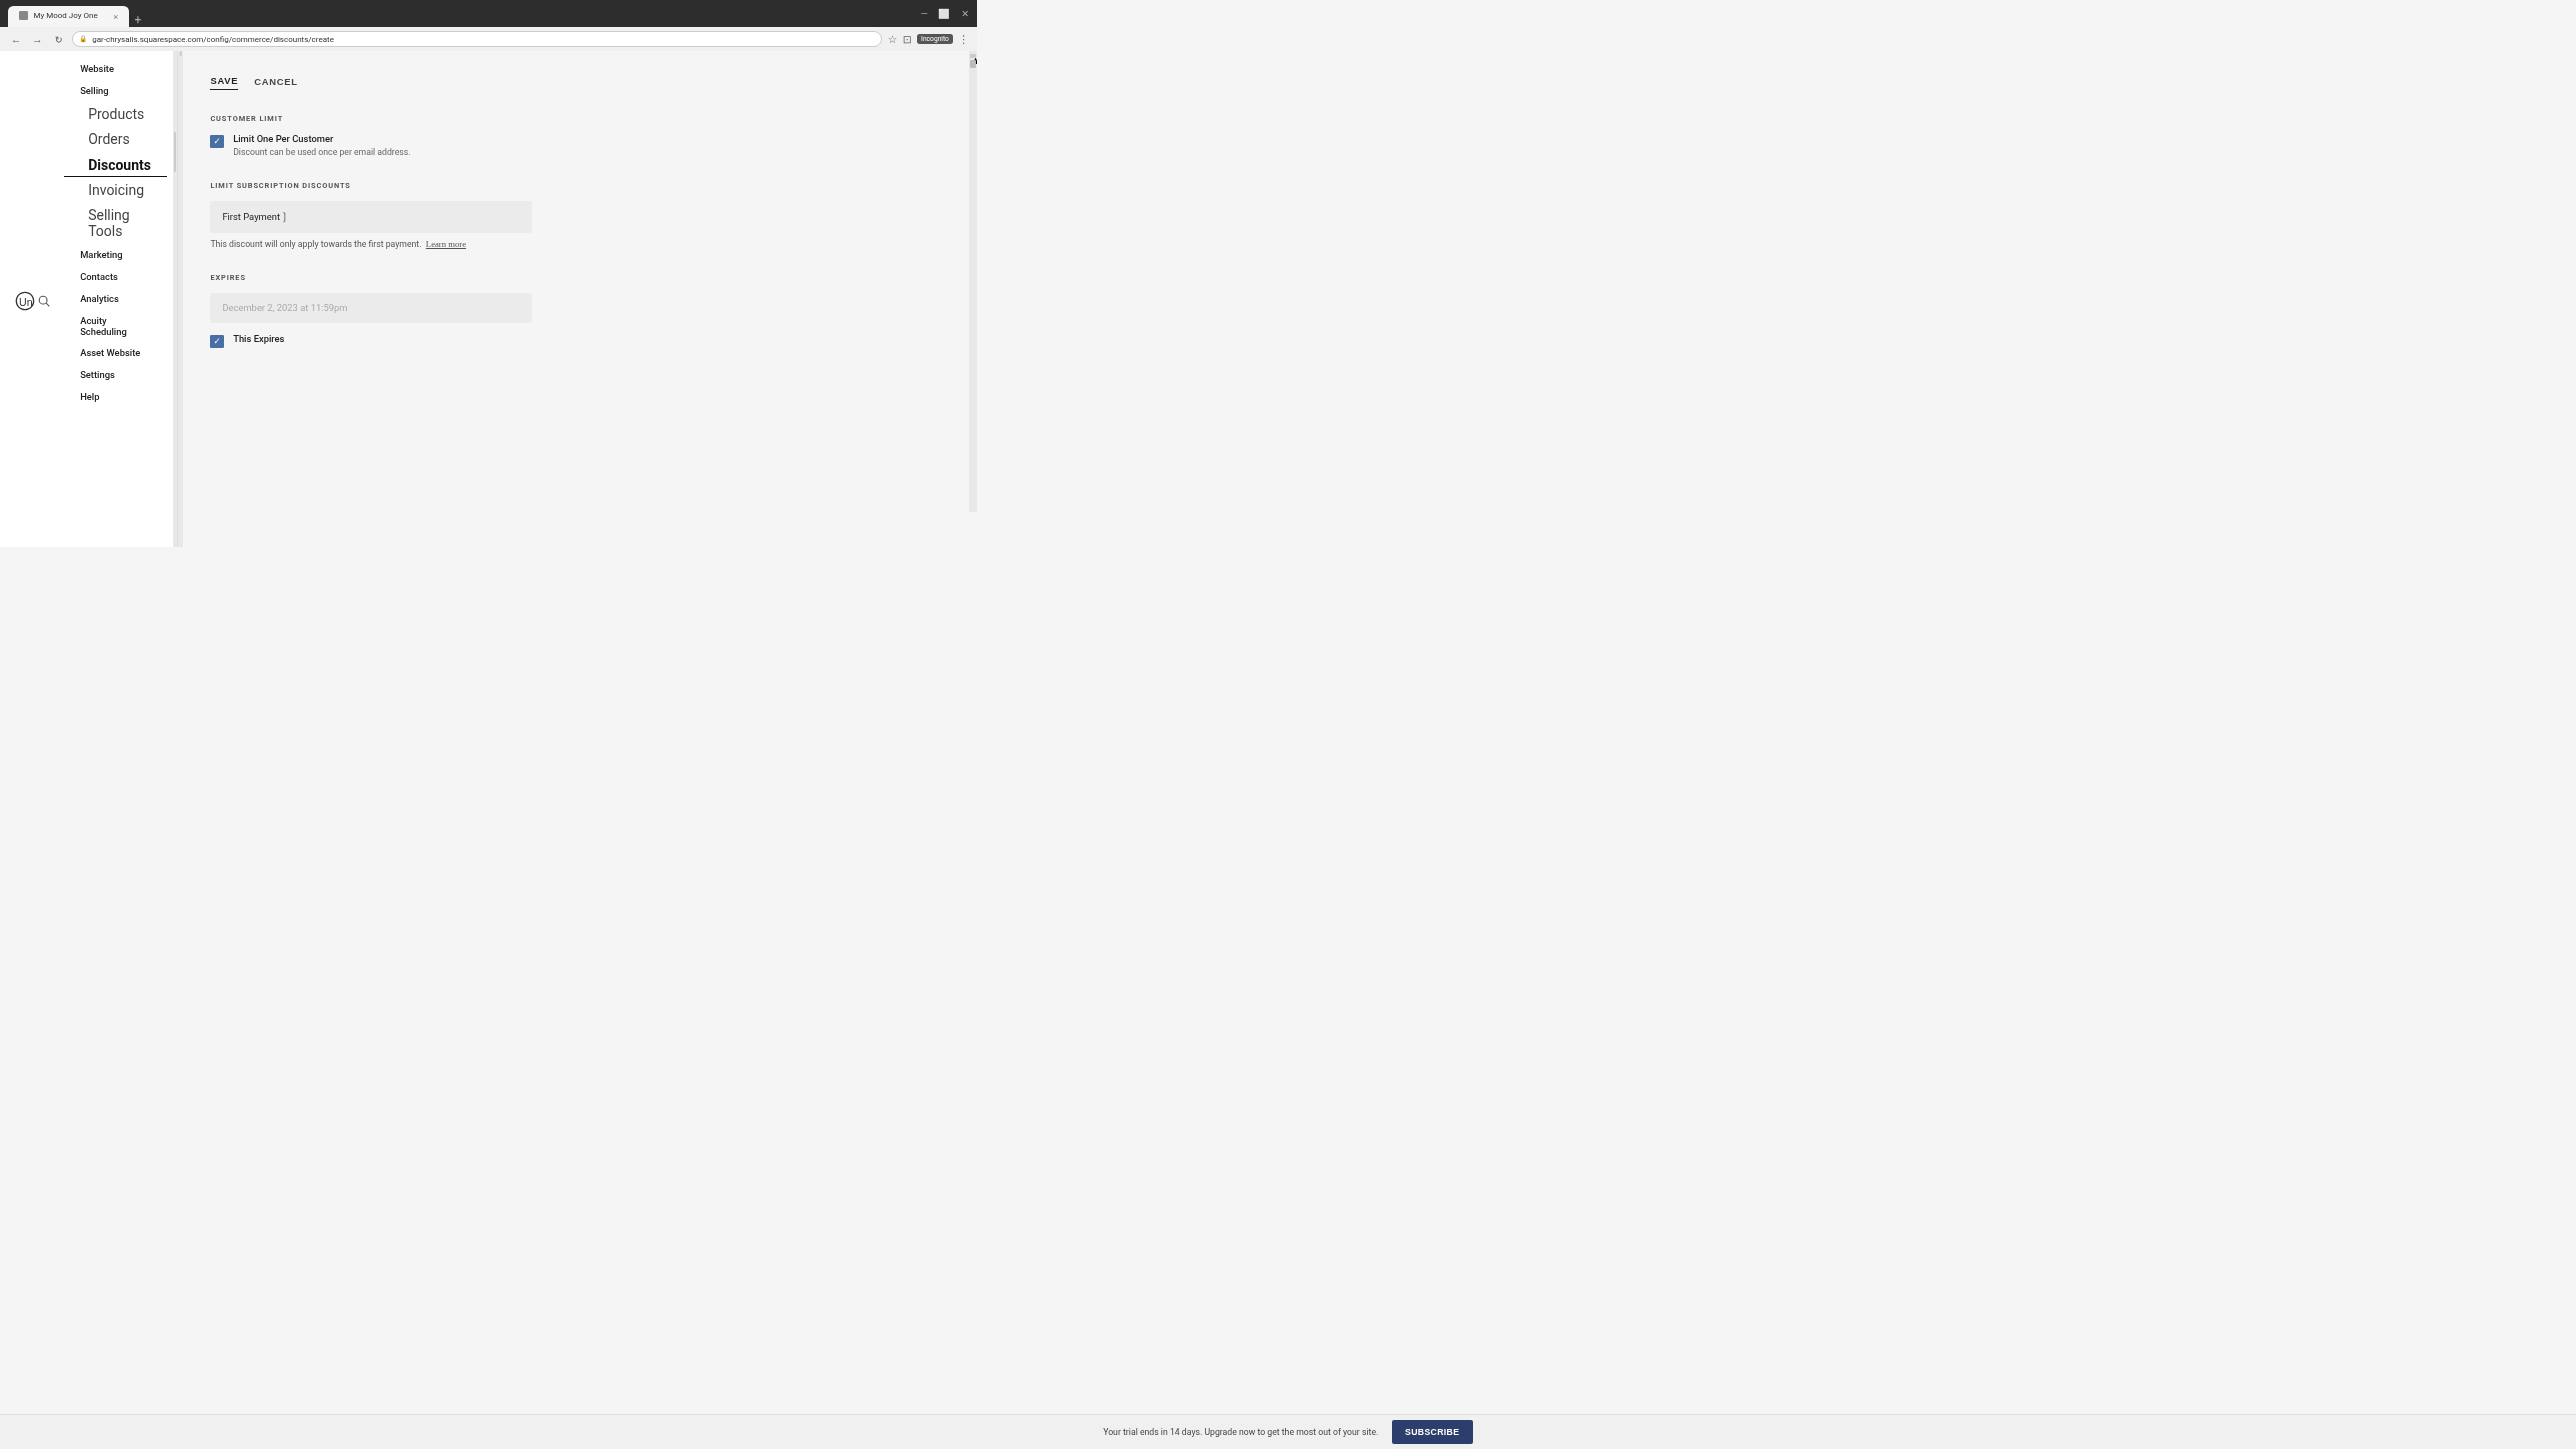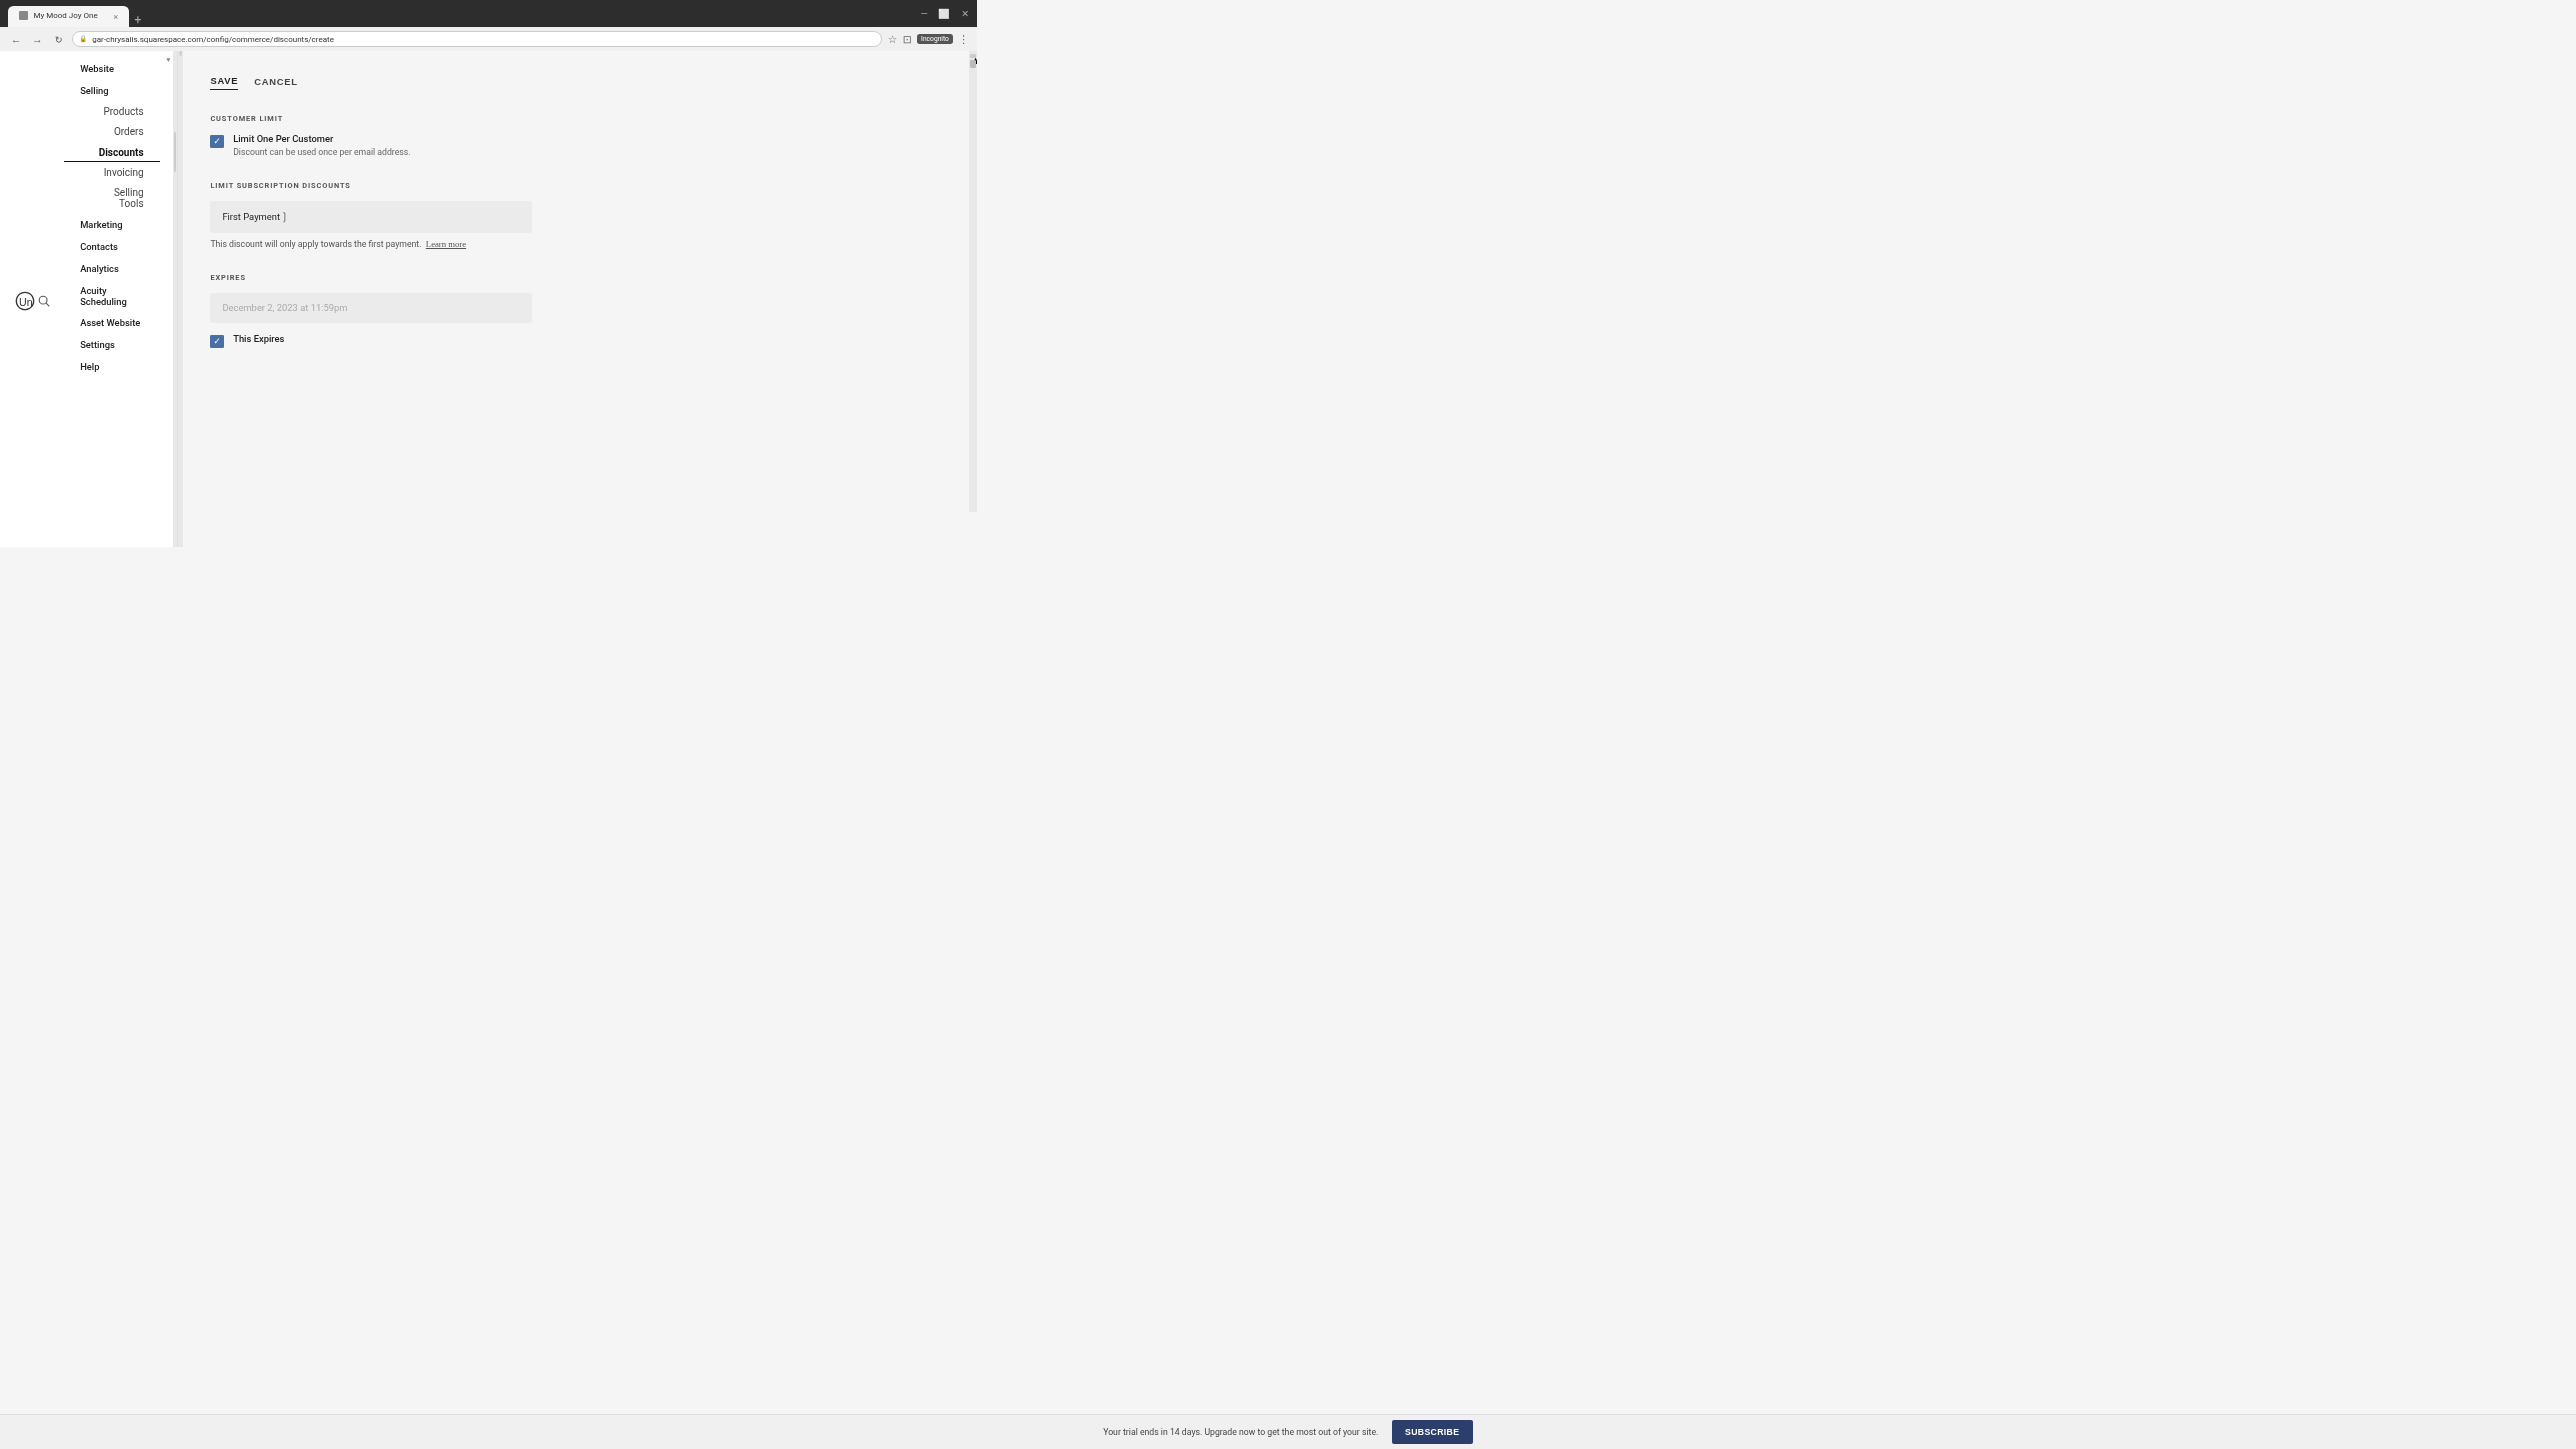--- a/index.html
+++ b/index.html
@@ -168,25 +168,24 @@
 
     .nav-section-header {
       font-size: 9.4px;
       color: #222;
       font-weight: 500;
       padding: 5.4px 16px;
       cursor: pointer;
     }
 
     .nav-sub-item {
-      font-size: 10px;
+      font-size: 14px;
       color: #444;
       padding: 4.7px 16px 4.7px 24px;
       cursor: pointer;
-      text-align: right;
     }
 
     .nav-sub-item.active {
       font-weight: 700;
       color: #111;
       border-bottom: 1.3px solid #111;
       padding-bottom: 3.4px;
     }
 
     

